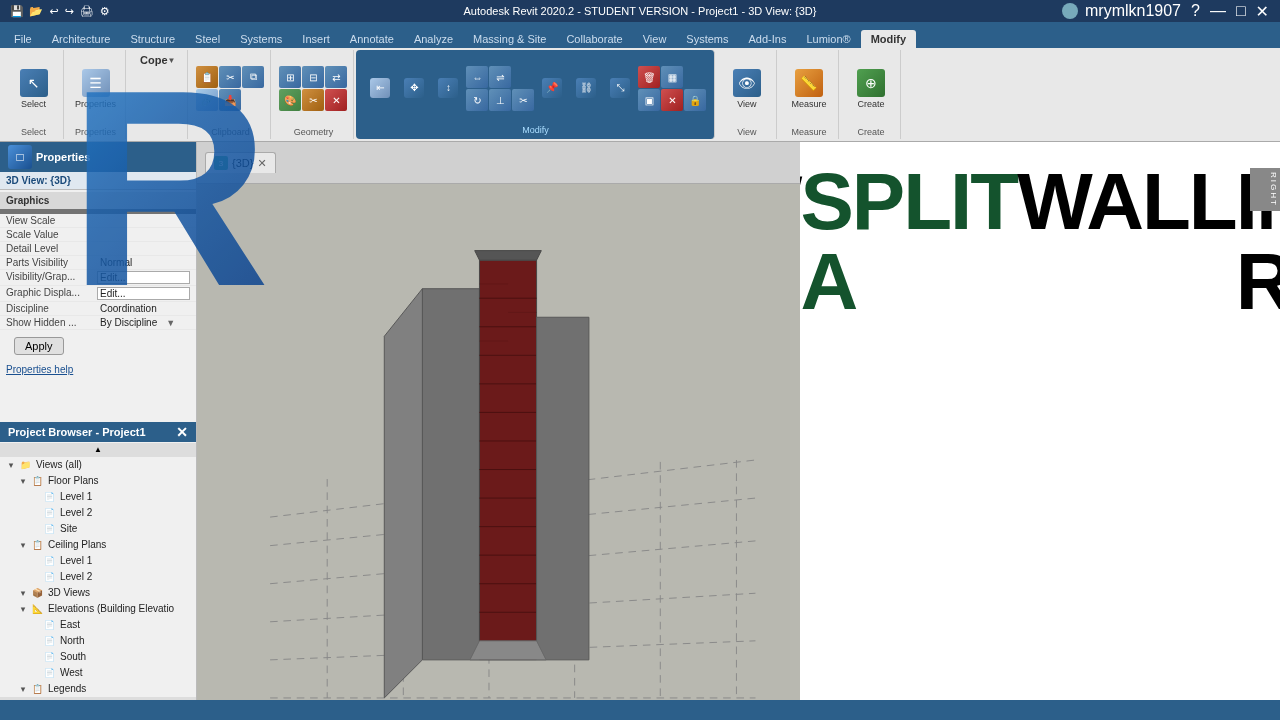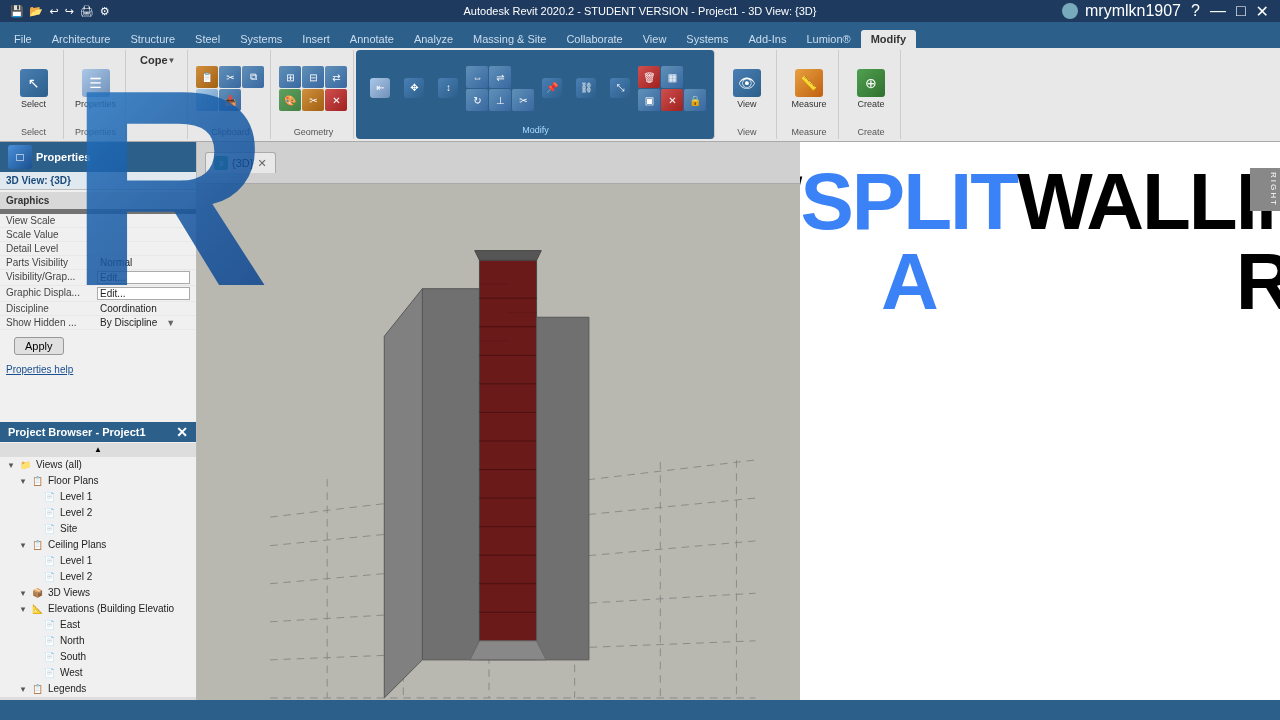--- a/index.html
+++ b/index.html
@@ -252,25 +252,24 @@
       font-size: 96px;
       font-weight: 900;
       color: black;
       line-height: 1;
       font-family: Arial Black, Arial, sans-serif;
       letter-spacing: -2px;
     }
     .yt-line2 {
       font-size: 80px;
       font-weight: 900;
-      color: #3b82f6;
+      color: #14532d;
       line-height: 1;
       font-family: Arial Black, Arial, sans-serif;
       letter-spacing: -2px;
-      text-align: center;
     }
     .yt-line3 {
       font-size: 80px;
       font-weight: 900;
       color: black;
       line-height: 1;
       font-family: Arial Black, Arial, sans-serif;
       letter-spacing: -2px;
     }
     .yt-line4 {

